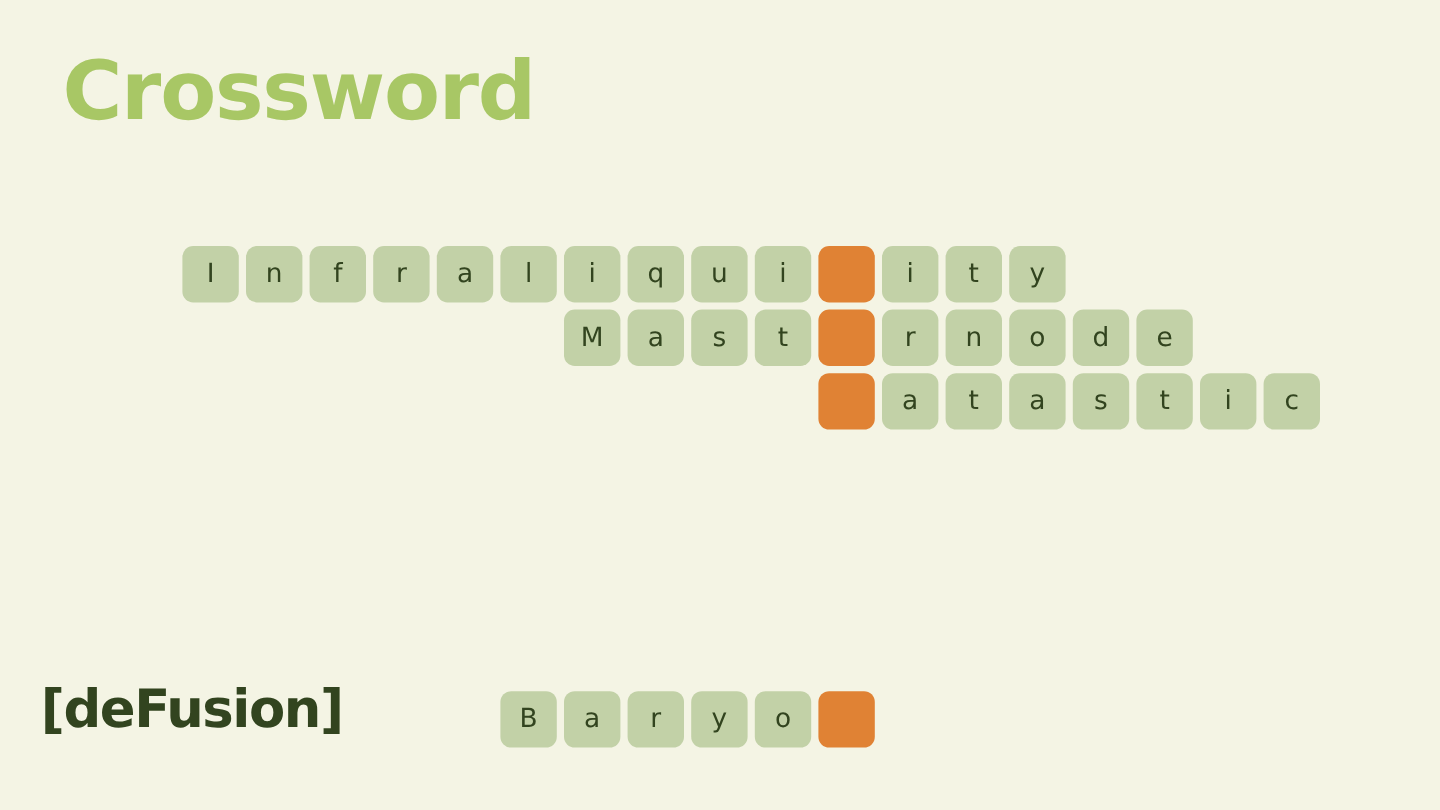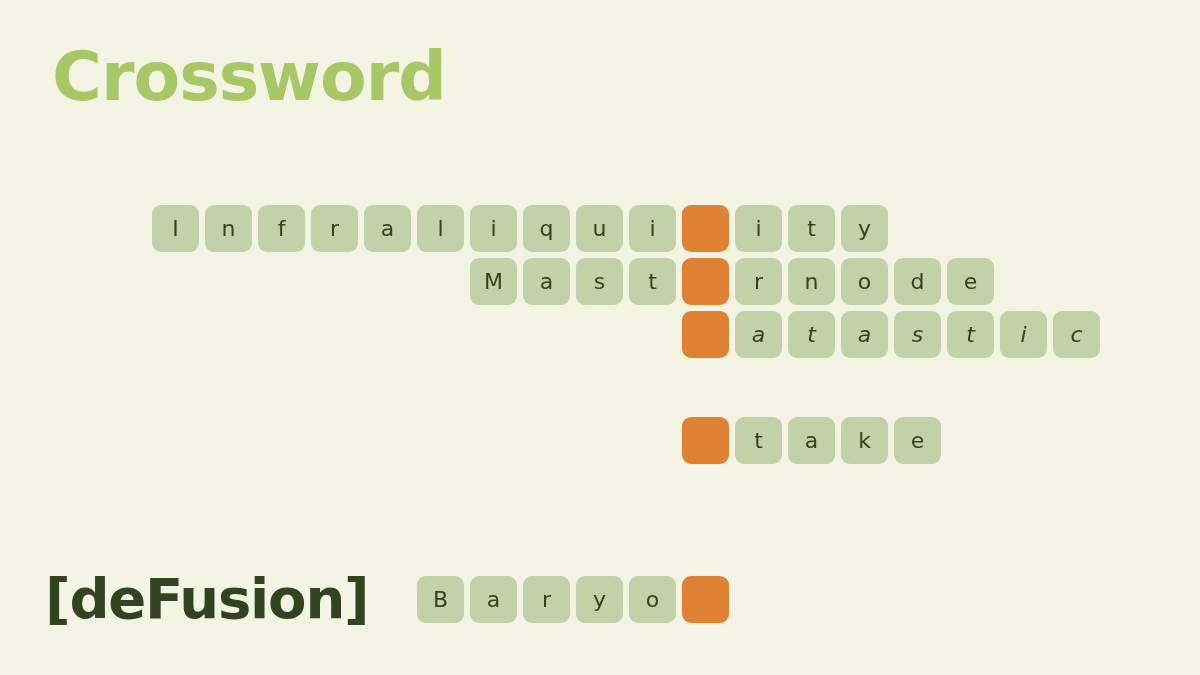--- a/index.html
+++ b/index.html
@@ -30,24 +30,24 @@
     font-weight: 700;
     letter-spacing: -1px;
     color: #a8c765;
     line-height: 1.05;
     white-space: nowrap;
   }
 
   
   .brand-logo {
     position: absolute;
-    left: 45px;
+    left: 34px;
     top: 568px;
     font-family: "DejaVu Sans", sans-serif;
-    font-size: 56px;
+    font-size: 44px;
     font-weight: 700;
     letter-spacing: -1.2px;
     color: #32441f;
     line-height: 1.1;
     white-space: nowrap;
   }
 
   
   #crossword-grid {
     position: absolute;
@@ -92,20 +92,19 @@
 </head>
 <body>
 
 <div id="page-root">
 
   <div class="page-title">Crossword</div>
 
   <div id="crossword-grid">
       <div class="crossword-row" style="left: 152px; top: 205px;"><div class="cw-cell filled">I</div><div class="cw-cell filled">n</div><div class="cw-cell filled">f</div><div class="cw-cell filled">r</div><div class="cw-cell filled">a</div><div class="cw-cell filled">l</div><div class="cw-cell filled">i</div><div class="cw-cell filled">q</div><div class="cw-cell filled">u</div><div class="cw-cell filled">i</div><div class="cw-cell blank"></div><div class="cw-cell filled">i</div><div class="cw-cell filled">t</div><div class="cw-cell filled">y</div></div>
       <div class="crossword-row" style="left: 470px; top: 258px;"><div class="cw-cell filled">M</div><div class="cw-cell filled">a</div><div class="cw-cell filled">s</div><div class="cw-cell filled">t</div><div class="cw-cell blank"></div><div class="cw-cell filled">r</div><div class="cw-cell filled">n</div><div class="cw-cell filled">o</div><div class="cw-cell filled">d</div><div class="cw-cell filled">e</div></div>
-      <div class="crossword-row" style="left: 682px; top: 311px; font-style: italic;"><div class="cw-cell blank"></div><div class="cw-cell filled">a</div><div class="cw-cell filled">t</div><div class="cw-cell filled">a</div><div class="cw-cell filled">s</div><div class="cw-cell filled">t</div><div class="cw-cell filled">i</div><div class="cw-cell filled">c</div></div>
-      <div class="crossword-row" style="left: 682px; top: 417px;"><div class="cw-cell blank"></div><div class="cw-cell filled">t</div><div class="cw-cell filled">a</div><div class="cw-cell filled">k</div><div class="cw-cell filled">e</div></div>
+      <div class="crossword-row" style="left: 682px; top: 311px;"><div class="cw-cell blank"></div><div class="cw-cell filled">a</div><div class="cw-cell filled">t</div><div class="cw-cell filled">a</div><div class="cw-cell filled">s</div><div class="cw-cell filled">t</div><div class="cw-cell filled">i</div><div class="cw-cell filled">c</div></div>
       <div class="crossword-row" style="left: 417px; top: 576px;"><div class="cw-cell filled">B</div><div class="cw-cell filled">a</div><div class="cw-cell filled">r</div><div class="cw-cell filled">y</div><div class="cw-cell filled">o</div><div class="cw-cell blank"></div></div>
     </div>
 
   <div class="brand-logo">[deFusion]</div>
 
 </div>
 
 </body></html>

